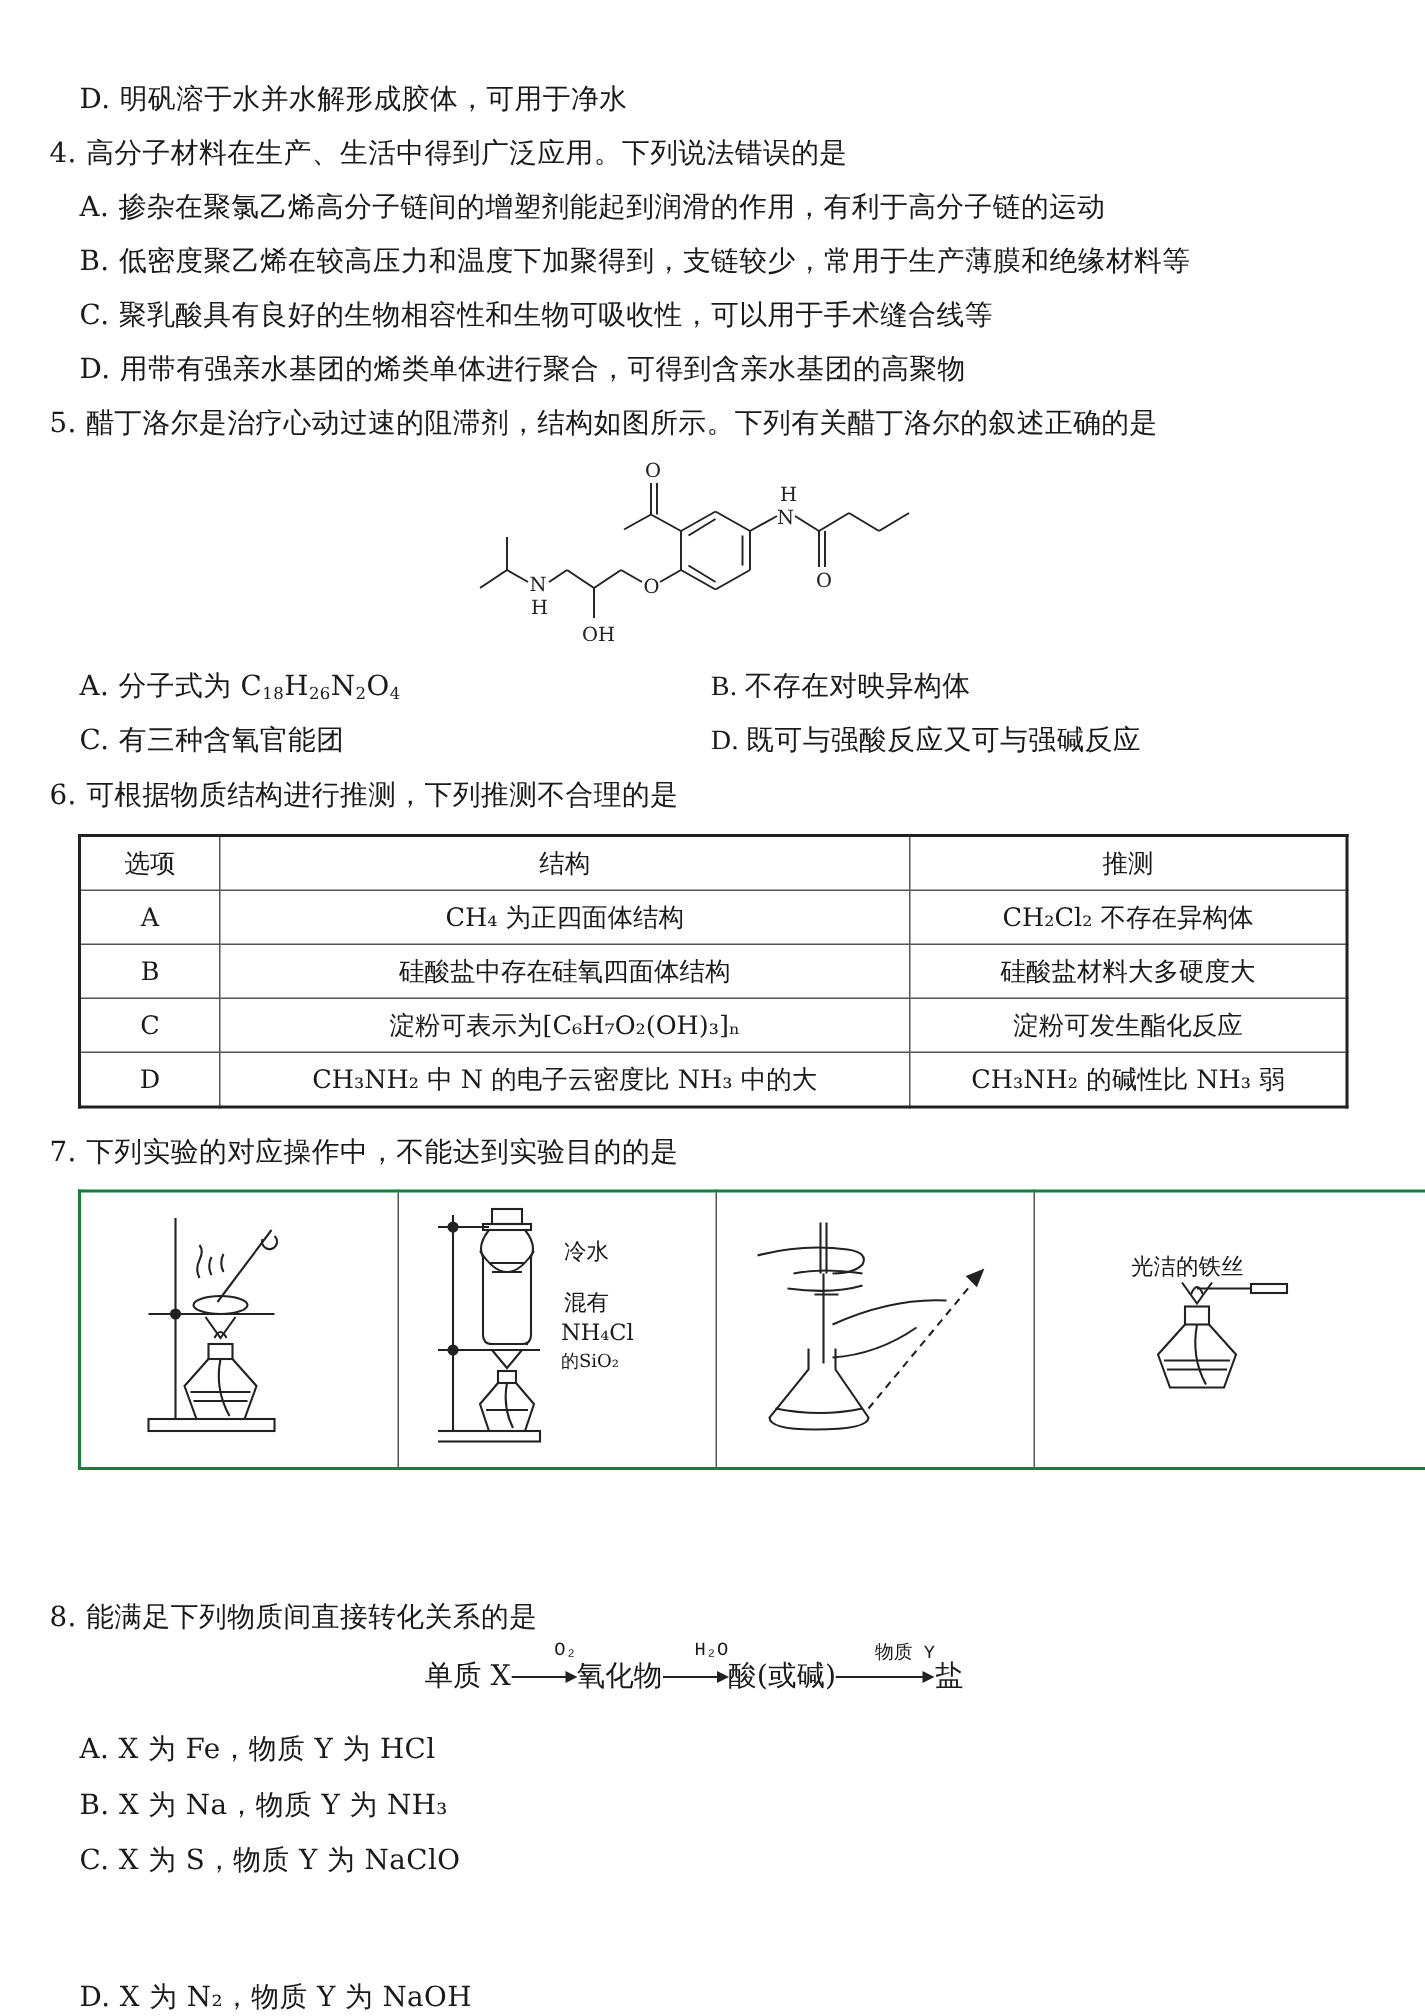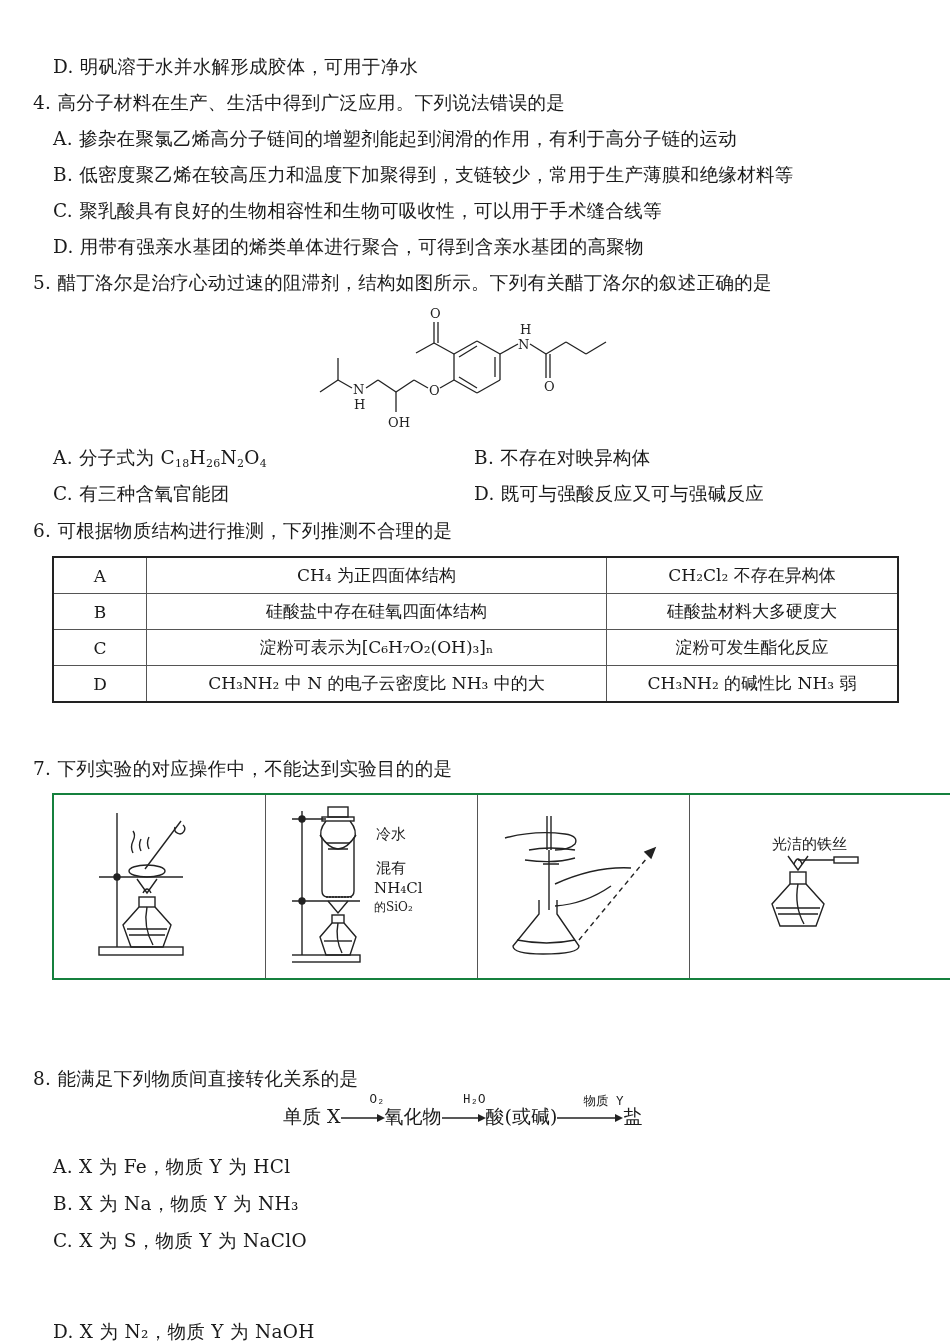--- a/index.html
+++ b/index.html
@@ -4,21 +4,21 @@
 <style>
   html, body { margin:0; padding:0; }
   body {
     width:950px; height:1344px; background:#ffffff; color:#1a1a1a;
     font-family:"DejaVu Serif","Liberation Serif",serif;
     position:relative; overflow:hidden;
   }
   .line { position:absolute; font-size:18.5px; line-height:24px; white-space:nowrap; letter-spacing:0.3px;text-align:center; }
   .q { left:33px; }
   .opt { left:53px; }
-  .opt2 { left:474px; }
+  .opt2 { left:474px;font-family:Liberation Serif, serif; }
   sub { font-size:11px; vertical-align:-3px; line-height:0; }
 
   
   #molecule { position:absolute; left:310px; top:300px; width:320px; height:140px; }
 
   
   table { border-collapse:collapse; position:absolute; }
   #t6 { left:52px; top:556px; width:847px; border:2px solid #222; }
   #t6 td { border:1px solid #555; height:35px; text-align:center; font-size:17px; padding:0; }
   #t6 td.c1 { width:92px; }
@@ -105,20 +105,25 @@
 <div class="line opt" style="top:446px">
   <span>A. 分子式为 </span><span>C</span><sub>18</sub><span>H</span><sub>26</sub><span>N</span><sub>2</sub><span>O</span><sub>4</sub>
 </div>
 <div class="line opt2" style="top:446px">B. 不存在对映异构体</div>
 <div class="line opt" style="top:482px">C. 有三种含氧官能团</div>
 <div class="line opt2" style="top:482px">D. 既可与强酸反应又可与强碱反应</div>
 
 <div class="line q" style="top:519px">6. 可根据物质结构进行推测，下列推测不合理的是</div>
 <table id="t6">
   <tbody>
+      <tr>
+    <td class="c1">选项</td>
+    <td class="c2">结构</td>
+    <td>推测</td>
+  </tr>
   <tr>
     <td class="c1">A</td>
     <td class="c2">CH₄ 为正四面体结构</td>
     <td>CH₂Cl₂ 不存在异构体</td>
   </tr>
   <tr>
     <td class="c1">B</td>
     <td class="c2">硅酸盐中存在硅氧四面体结构</td>
     <td>硅酸盐材料大多硬度大</td>
   </tr>
@@ -201,21 +206,21 @@
           <path d="M18 130 q30 6 58 0"></path>
           <path d="M56 74 q40 -18 76 -16"></path>
           <path d="M56 96 q30 -2 56 -20"></path>
           <line x1="80" y1="130" x2="148" y2="48" stroke-dasharray="5 4"></line>
           <path d="M146 42 l10 -4 l-4 10 z" fill="#222"></path>
         </g>
       </svg>
     </td>
 
     <td style="position:relative">
-      <span style="position:absolute; left:82px; top:40px; font-size:15px;">光洁的铁丝</span>
+      <span style="position:absolute; left:64px; top:40px; font-size:15px;">光洁的铁丝</span>
       <svg width="120" height="110" viewBox="0 0 120 110" style="margin-top:40px">
         <g stroke="#222" stroke-width="1.4" fill="none">
           <path d="M20 6 l10 14 l10 -14"></path>
           <path d="M26 14 q4 -10 8 0"></path>
           <line x1="30" y1="10" x2="66" y2="10"></line>
           <rect x="66" y="7" width="24" height="6"></rect>
           <rect x="22" y="22" width="16" height="12"></rect>
           <path d="M22 34 L4 54 L12 76 L48 76 L56 54 L38 34"></path>
           <path d="M8 58 h44 M10 64 h40"></path>
           <path d="M30 34 q-4 22 6 40"></path>

